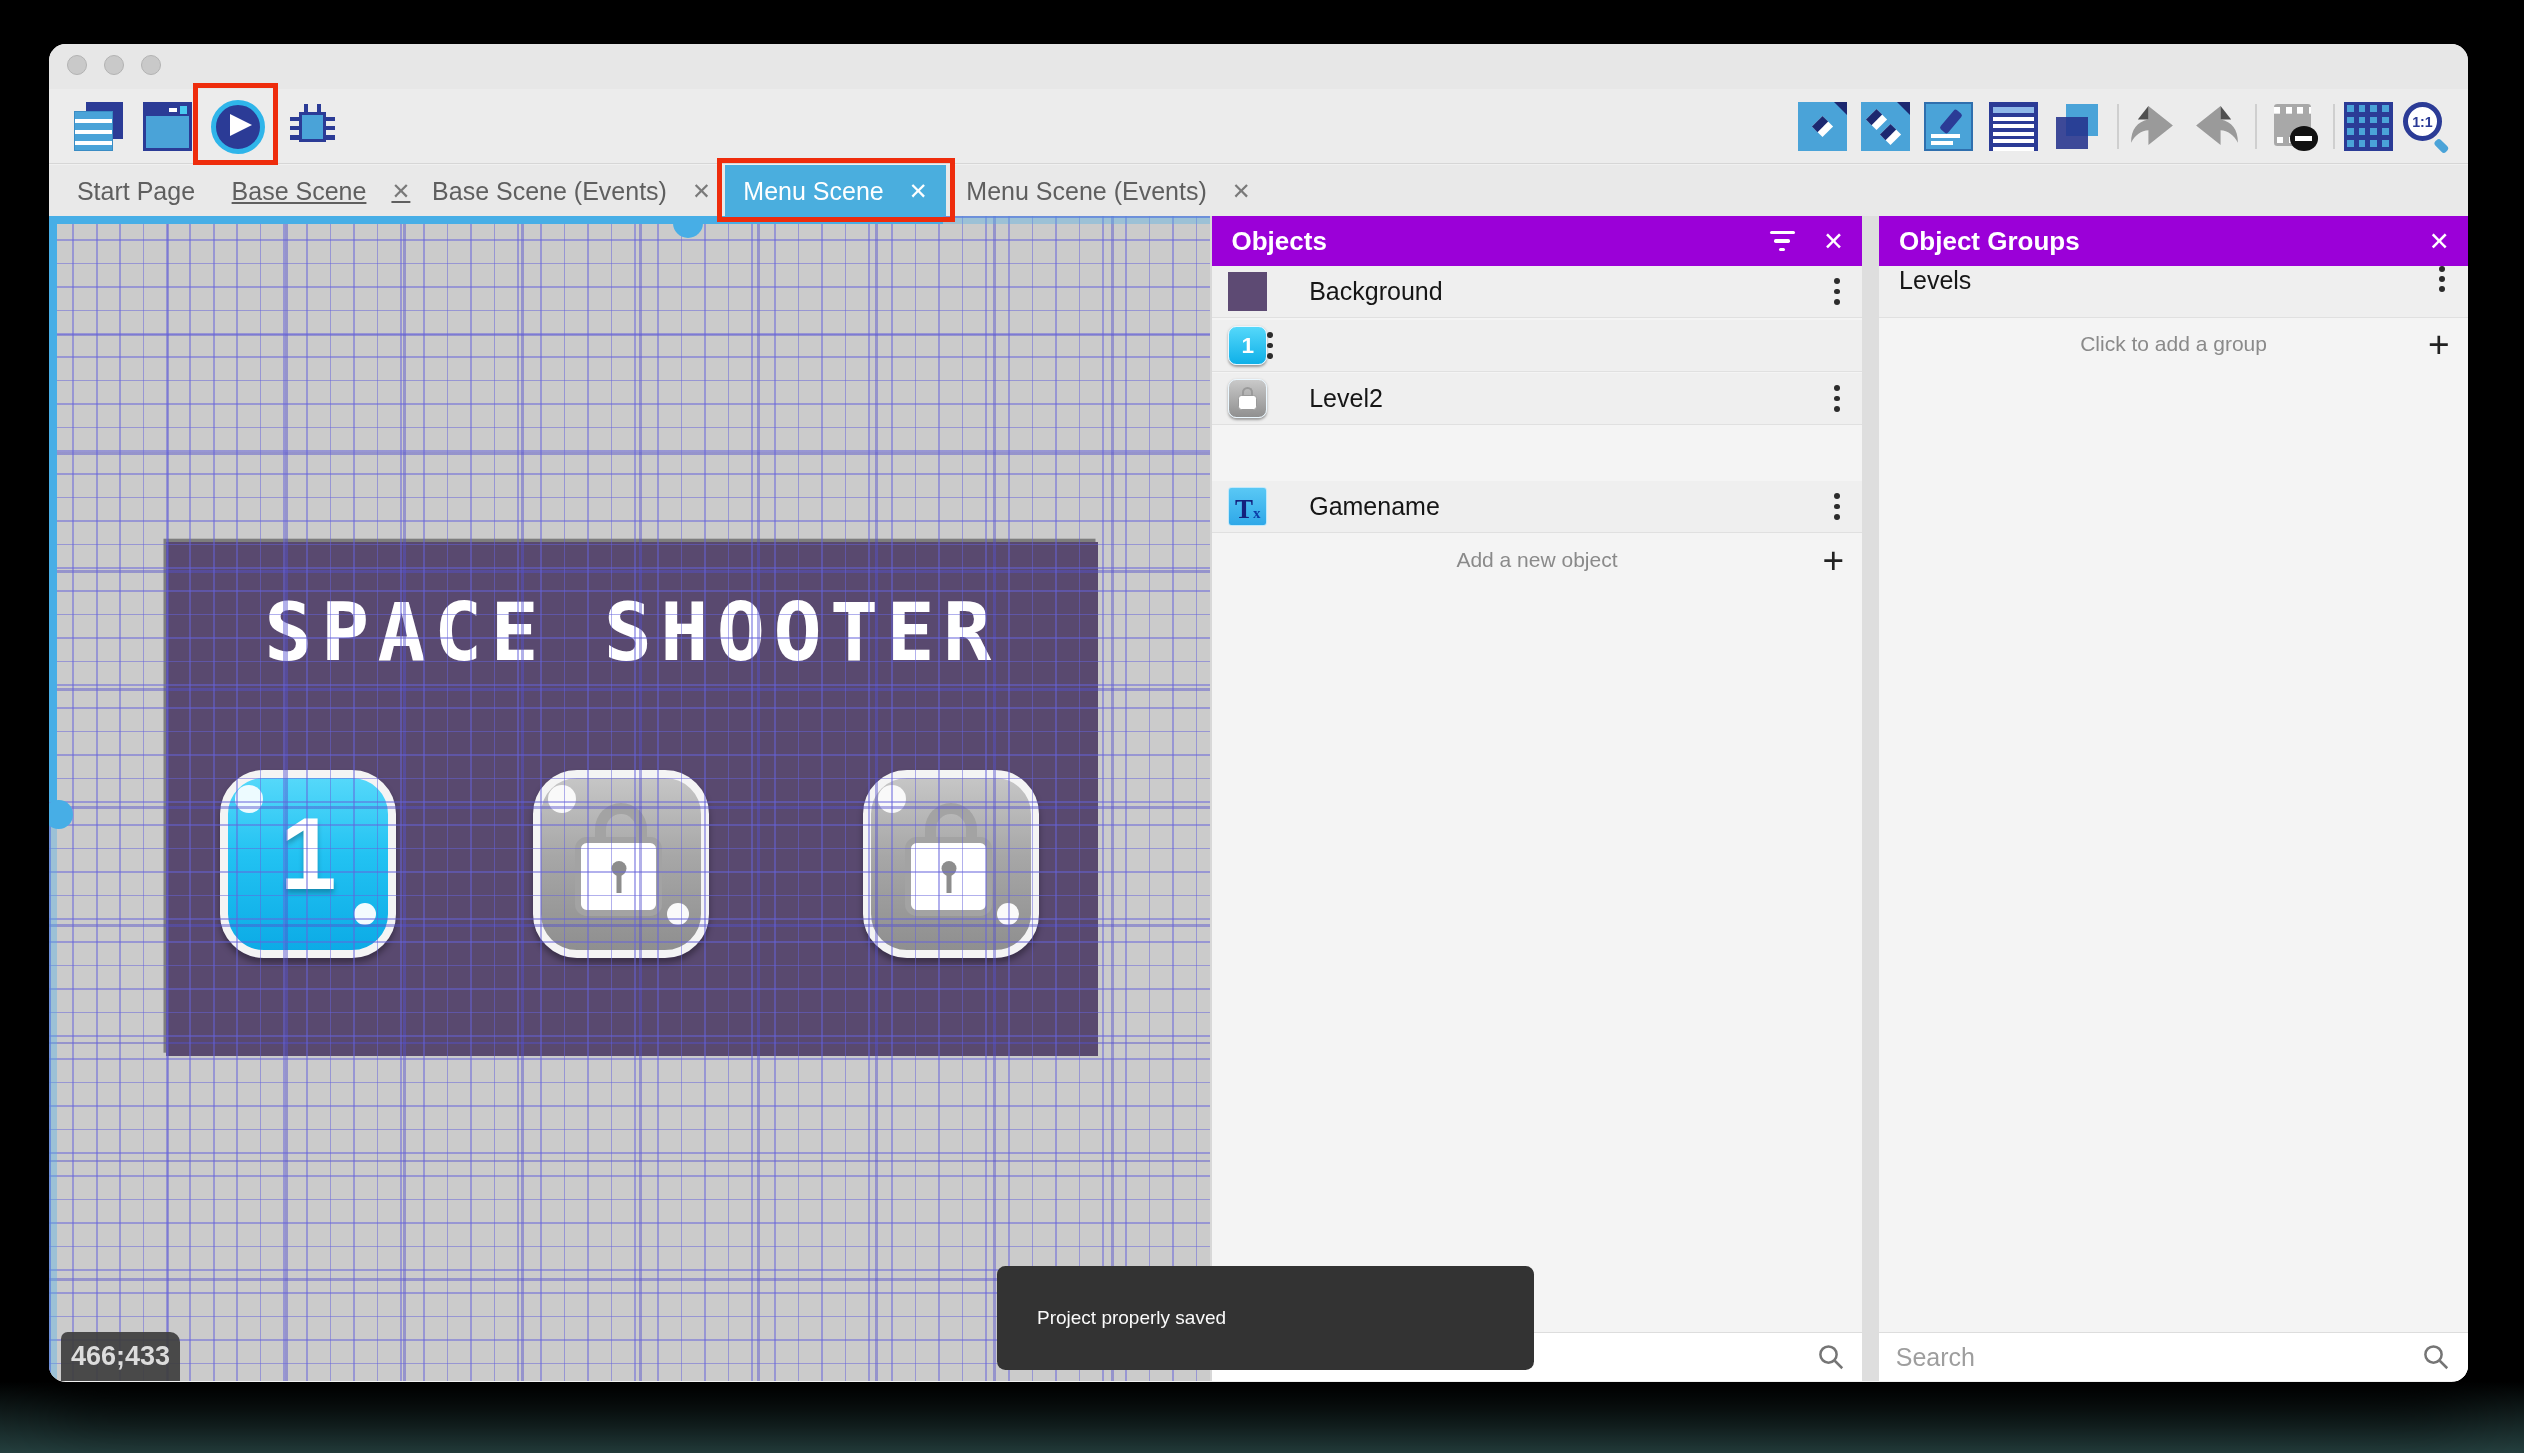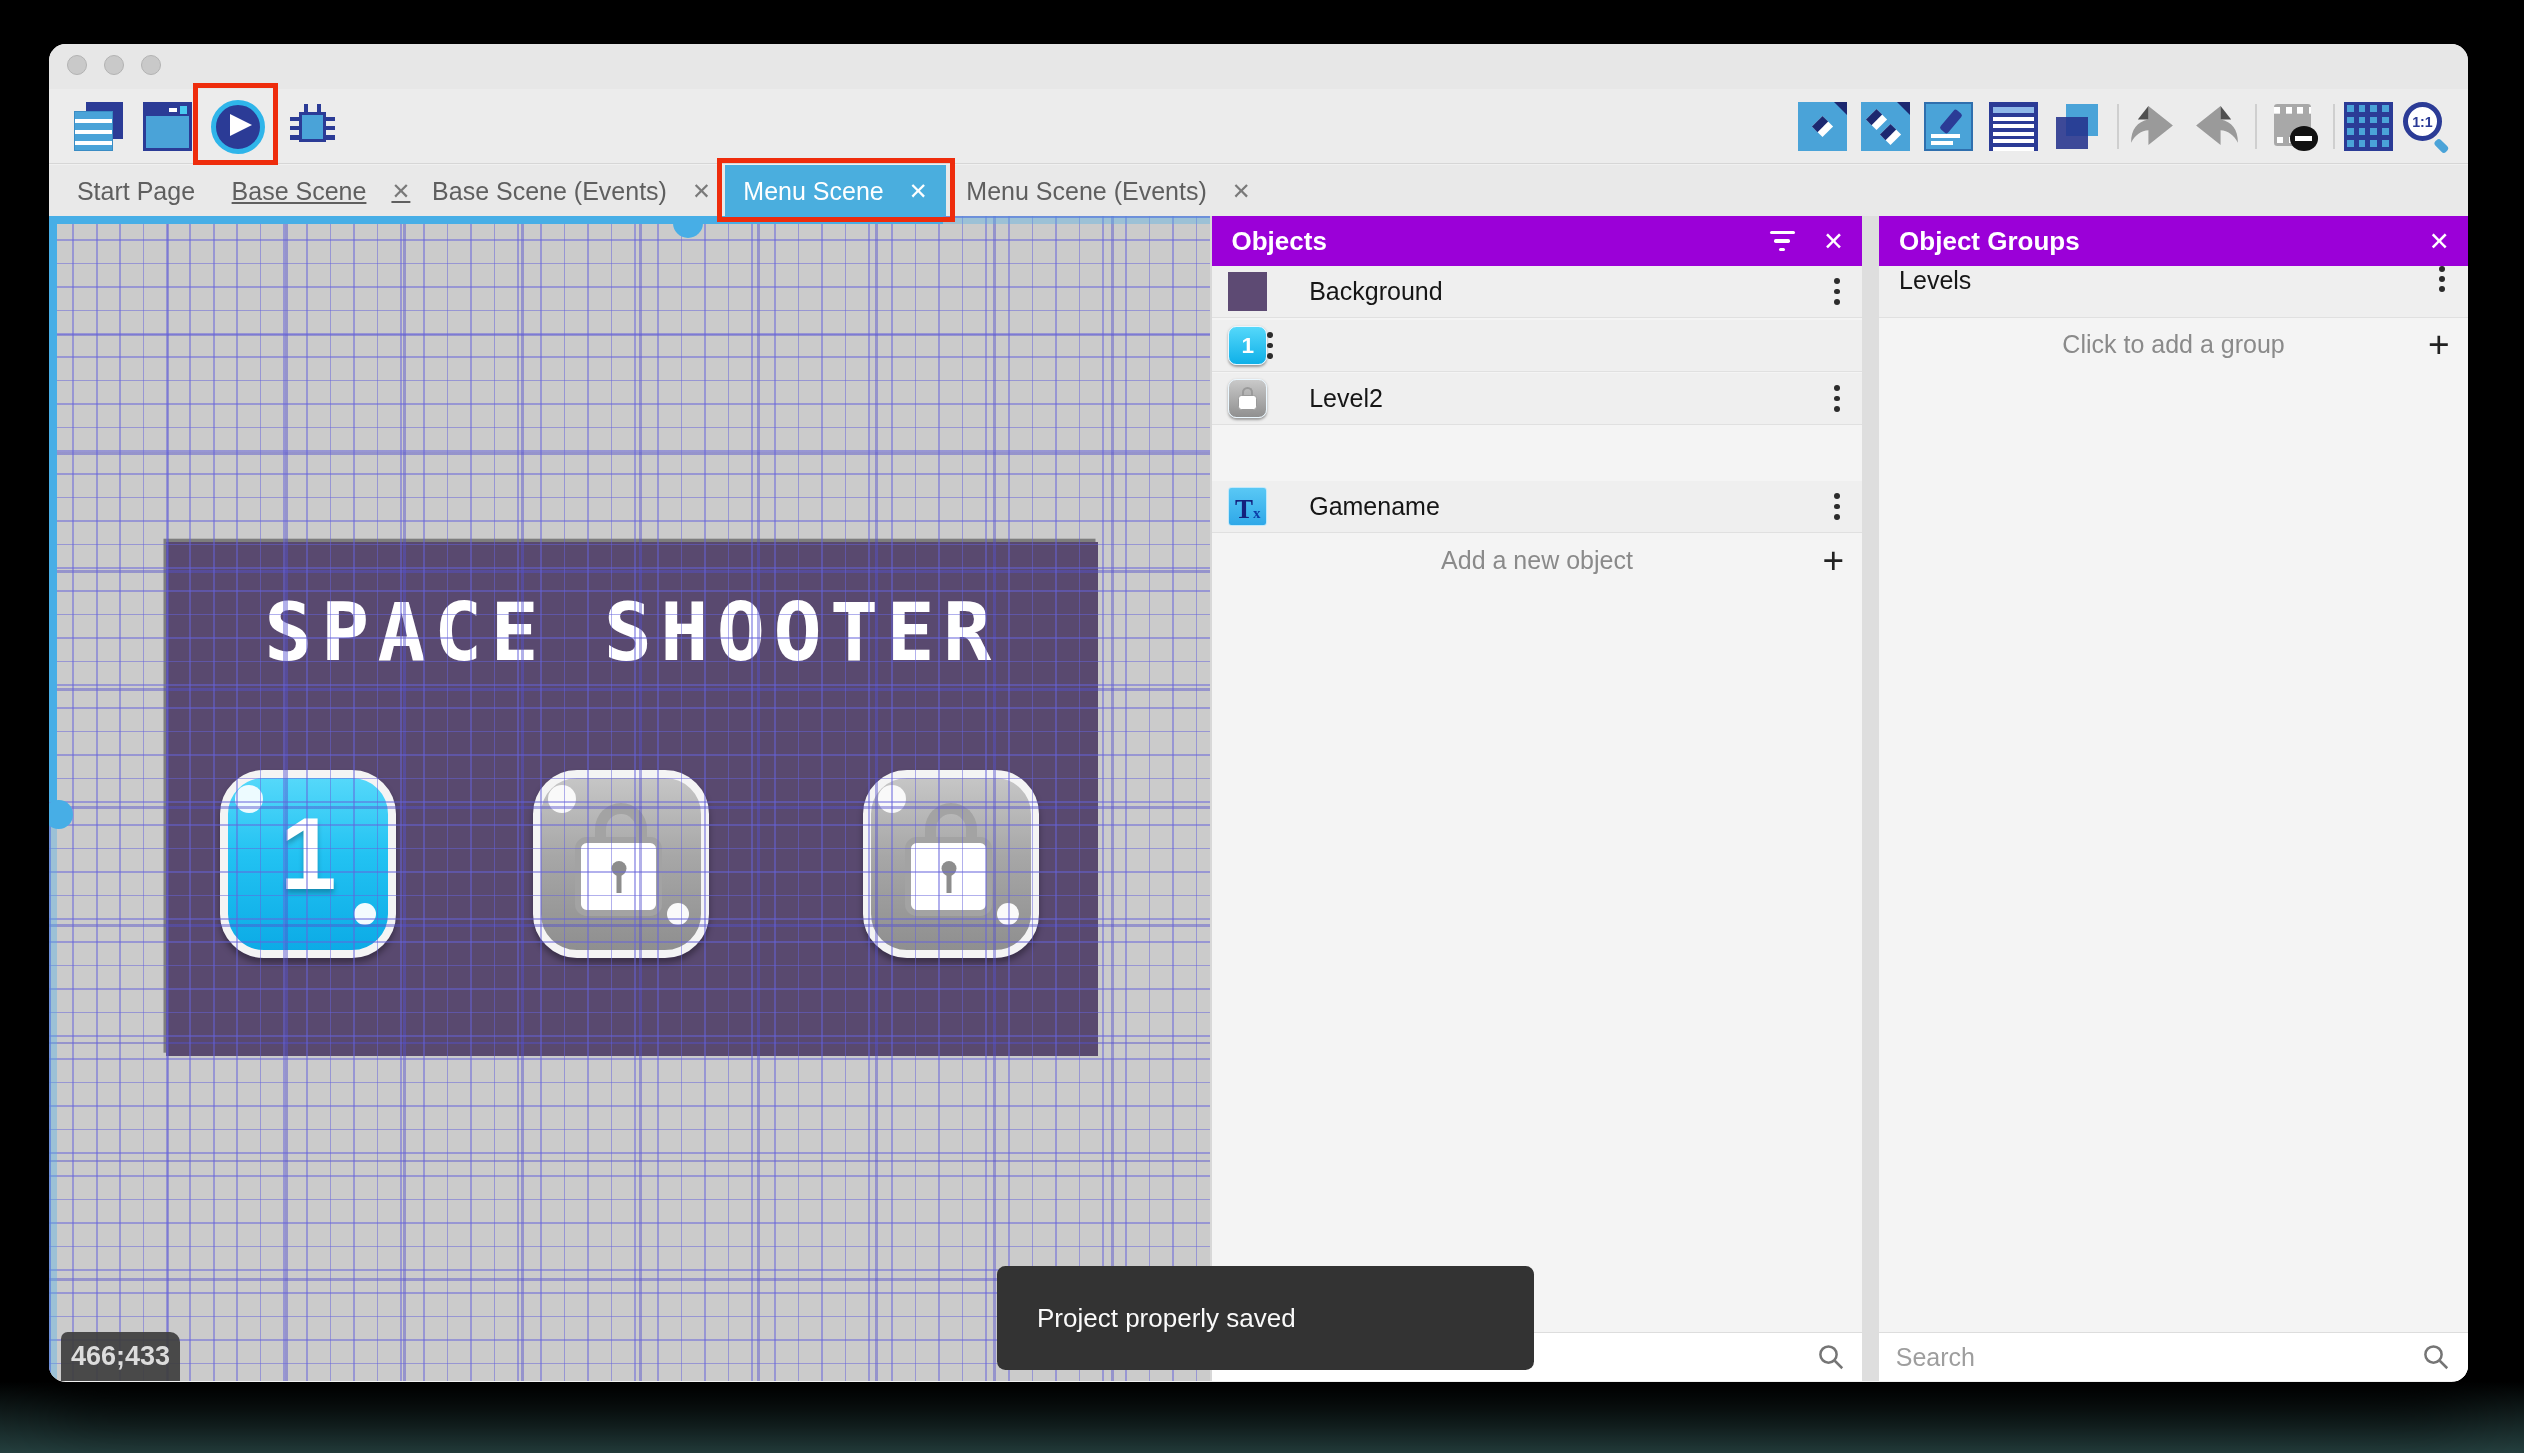--- a/index.html
+++ b/index.html
@@ -158,35 +158,35 @@
   .thumb-gray { background:linear-gradient(180deg,#c9c9c9,#909090); }
   .mini-lock { width:18.4px; }
   .mini-lock .ms { width:11px; height:8.4px; margin:0 auto; border:2.5px solid #9a9a9a; border-bottom:none; border-radius:5.9px 5.9px 0 0; }
   .mini-lock .mb { width:18.4px; height:15px; margin-top:-0.8px; background:#fff; border:1.7px solid #9a9a9a; border-radius:3.3px; }
   .thumb-text { background:linear-gradient(180deg,#59c8f5,#2fa8e8); border-radius:3.3px; border:1.7px solid #bfe8fb;
     display:flex; align-items:flex-end; justify-content:center; padding-bottom:3.3px;
     font-family:"Liberation Serif", serif; color:#14217d; }
   .thumb-text .t { font-size:27px; font-weight:700; line-height:25px; }
   .thumb-text .x { font-size:15px; font-weight:700; color:#0d3fa8; }
   .add-row { position:absolute; left:0; width:100%; height:52px; display:flex; align-items:center; }
-  .add-label { flex:1; text-align:center; font-size:25px; color:#8a8a8a; }
+  .add-label { flex:1; text-align:center; font-size:21px; color:#8a8a8a; }
   .plus-glyph { position:absolute; right:18.4px; font-size:37px; font-weight:400; color:#222; line-height:37px; }
   .group-row { position:absolute; left:0; top:50px; width:100%; height:52px; background:#efefef;
     border-bottom:1.7px solid #e0e0e0; display:flex; }
   .group-label { font-size:25px; color:#161616; margin-left:20px; flex:1; }
   .searchbar { position:absolute; left:0; bottom:0; width:100%; height:49px; background:#fff;
     border-top:0.8px solid #ddd; display:flex; align-items:center; }
   .searchbar input { border:none; outline:none; background:transparent; font-size:25px; color:#333;
     margin-left:16.7px; flex:1; font-family:"Liberation Sans", sans-serif; }
   .searchbar input::placeholder { color:#9e9e9e; }
   .search-icon { margin-right:16.7px; flex:none; }
   
   .toast { position:absolute; left:948px; top:1222px; width:537px; height:104px; background:#333;
     border-radius:8.4px; display:flex; align-items:center; z-index:20; }
-  .toast span { margin-left:40px; font-size:26px; color:#fafafa; }
+  .toast span { margin-left:40px; font-size:19px; color:#fafafa; }
   
   .anno { position:absolute; border:5.9px solid #ee2c0c; z-index:30; }
   .anno-play { left:144px; top:39px; width:85px; height:82px; }
   .anno-tab { left:668px; top:114px; width:238px; height:64px; }
 </style>
 </head>
 <body>
 
 <div class="window">
 

